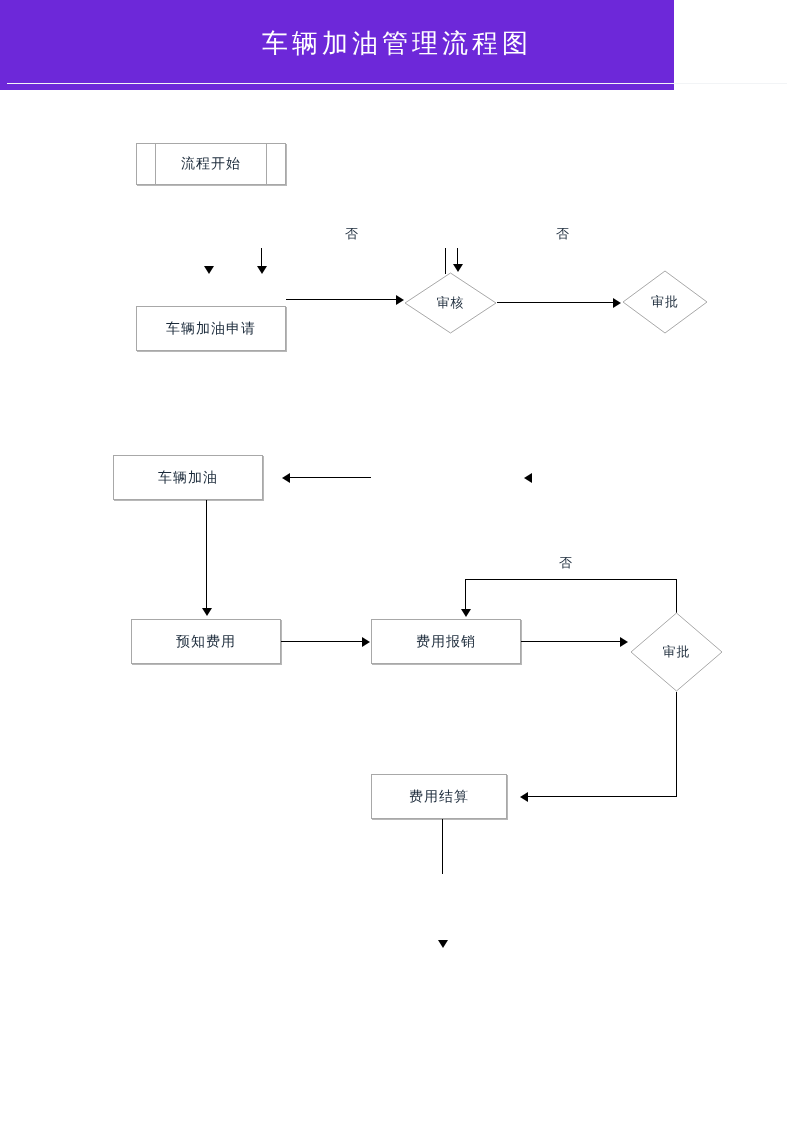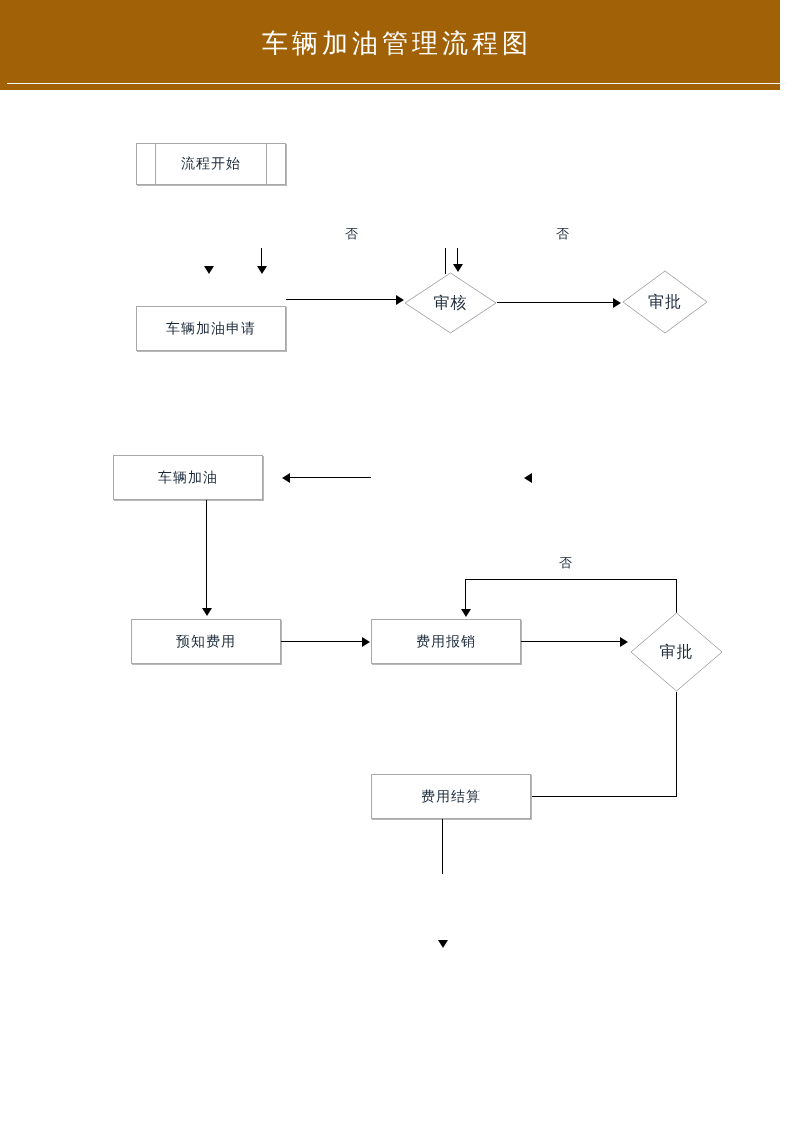--- a/index.html
+++ b/index.html
@@ -14,23 +14,23 @@
     position: relative;
     font-family: "DejaVu Sans", "Liberation Sans", sans-serif;
     overflow: hidden;
   }
 
   
   .header {
     position: absolute;
     left: 0;
     top: 0;
-    width: 780px;
+    width: 674px;
     height: 90px;
-    background: #a16207;
+    background: #6d28d9;
     box-sizing: border-box;
   }
   .header-title {
     position: absolute;
     left: 0;
     top: 27px;
     width: 794px;
     text-align: center;
     color: #ffffff;
     font-size: 26px;
@@ -104,21 +104,21 @@
     width: 100%; height: 100%;
   }
   .diamond .dlabel {
     position: absolute;
     left: 0; top: 0;
     width: 100%; height: 100%;
     display: flex;
     align-items: center;
     justify-content: center;
     color: #1b2a3a;
-    font-size: 16px;
+    font-size: 13px;
     letter-spacing: 1px;
     white-space: nowrap;
   }
 
   
   .ln {
     position: absolute;
     background: #000000;
   }
   .lnh { height: 1px; }
@@ -243,21 +243,21 @@
     <svg class="dshape" viewBox="0 0 93 80" preserveAspectRatio="none">
       <polygon points="46.5,1 92,40 46.5,79 1,40" fill="#ffffff" stroke="#a8a8a8" stroke-width="1"></polygon>
     </svg>
     <span class="dlabel">审批</span>
   </div>
 
   <div class="ln lnv" style="left:676px; top:692px; height:105px;"></div>
   <div class="ln lnh" style="left:528px; top:796px; width:149px;"></div>
   <div class="arw arw-l" style="left:520px; top:792px;"></div>
 
-  <div class="node proc" style="left:371px; top:774px; width:160px; height:45px;">
+  <div class="node proc" style="left:371px; top:774px; width:136px; height:45px;">
     <span>费用结算</span>
   </div>
 
   <div class="ln lnv" style="left:442px; top:819px; height:55px;"></div>
   <div class="arw arw-d" style="left:438px; top:940px;"></div>
 
 
 </div>
 
 </body></html>

